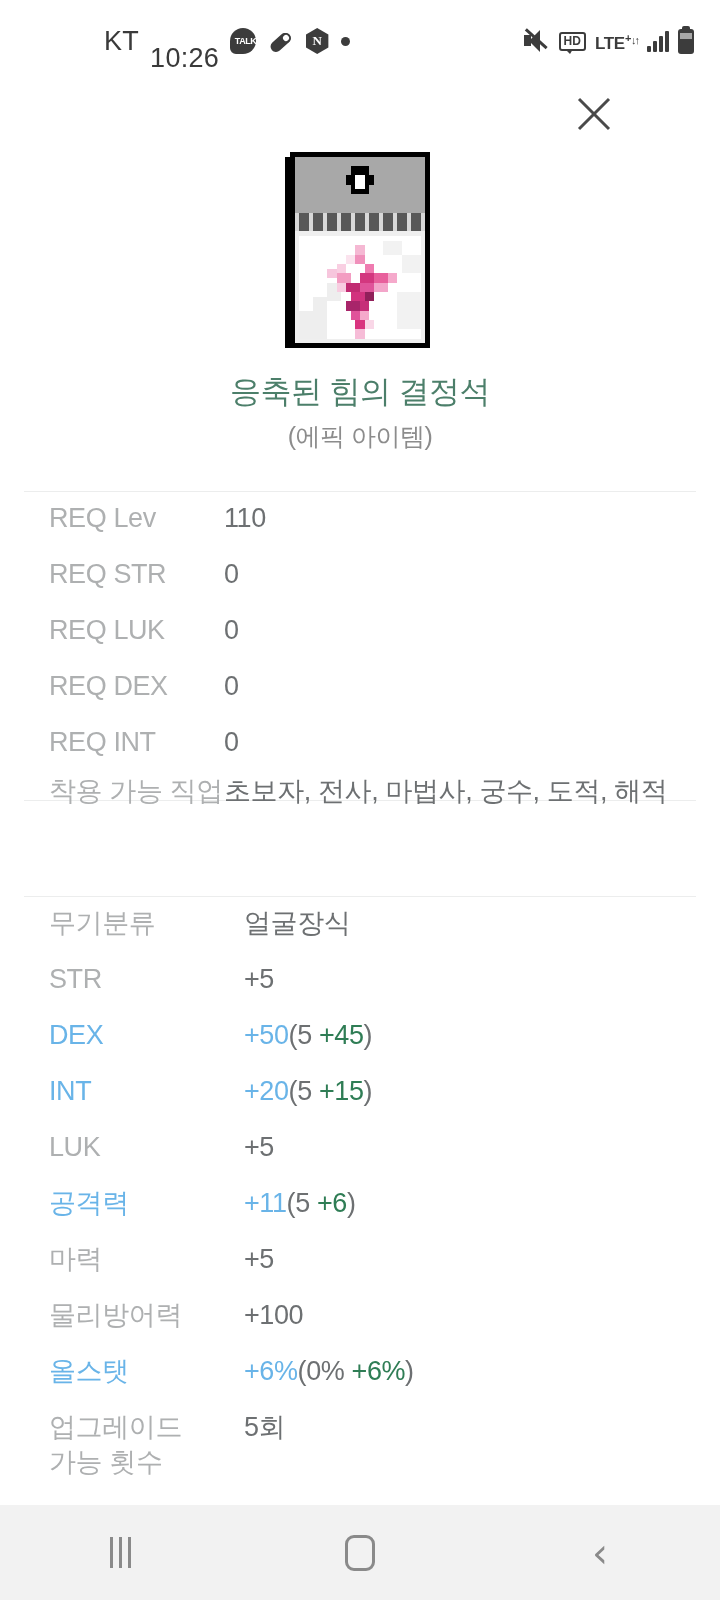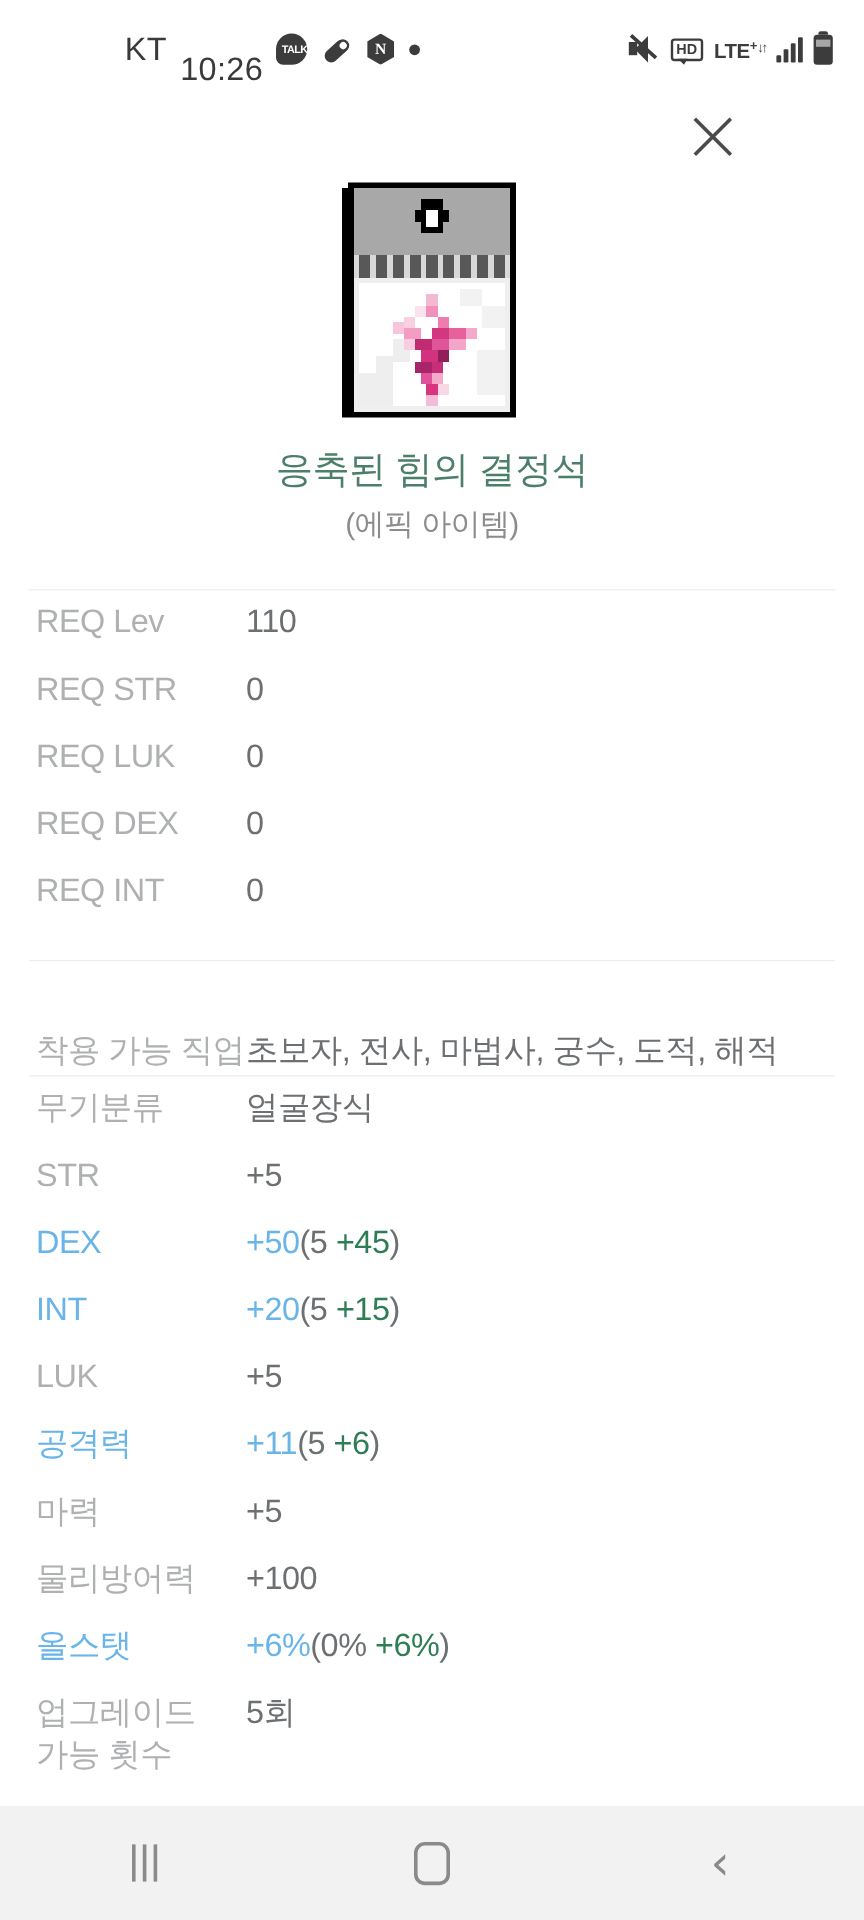--- a/index.html
+++ b/index.html
@@ -119,33 +119,33 @@
   .d1 { top:491px; }
   .d2 { top:800px; }
   .d3 { top:896px; }
 
   
   .rows { position:absolute; left:0; width:720px; }
   .row {
     display:flex; align-items:flex-start;
     font-size:27px; letter-spacing:-.4px; font-weight:400;
   }
-  .row .lbl { width:205px; padding-left:30px; color:#aeb0b1; line-height:1.28; }
+  .row .lbl { width:205px; padding-left:30px; color:#aeb0b1; line-height:1.28;margin-left:19px; }
   .row .val { color:#6d7072; line-height:1.28; }
   .row.hl .lbl { color:#69b4e8; }
   .row.hl .val .main { color:#69b4e8; }
   .row .val .paren { color:#6d7072; }
   .row .val .bonus { color:#2f7d55; }
 
   .grp-req { top:501px; }
   .grp-req .row { height:56px; }
-  .grp-job { top:858px; }
+  .grp-job { top:774px; }
   .grp-job .row { height:56px; }
   .grp-main { top:906px; }
-  .grp-main .row { height:56px; }
+  .grp-main .row { height:56px;gap:20px; }
   .grp-main .row.two-line { height:auto; }
   .grp-main .row.two-line .lbl { white-space:pre-line; }
 
   
   .navbar {
     position:absolute; left:0; bottom:0; width:720px; height:95px;
     background:#f2f2f2; display:flex; align-items:center;
   }
   .nav-btn { flex:1; display:flex; align-items:center; justify-content:center; cursor:pointer; }
   .nav-recents { display:flex; gap:6px; }

